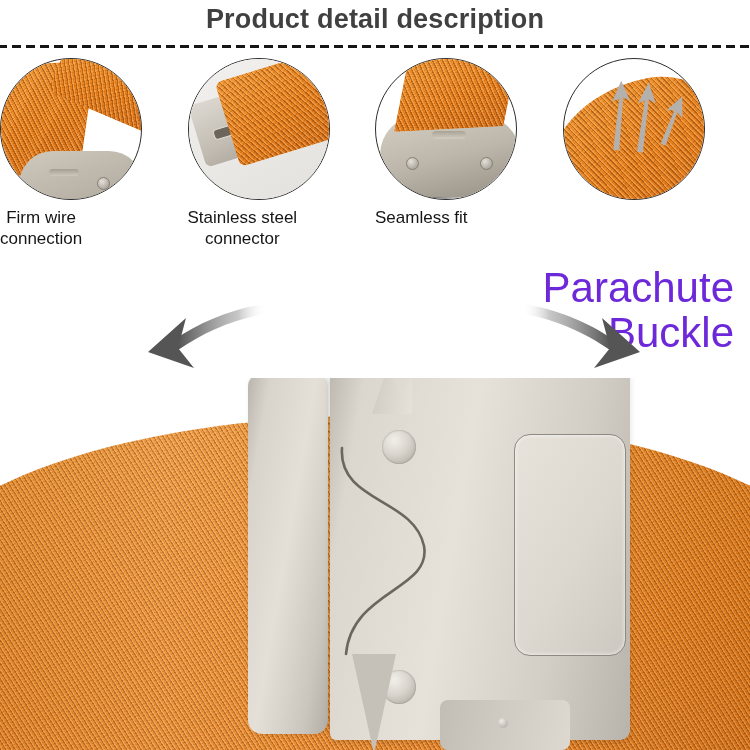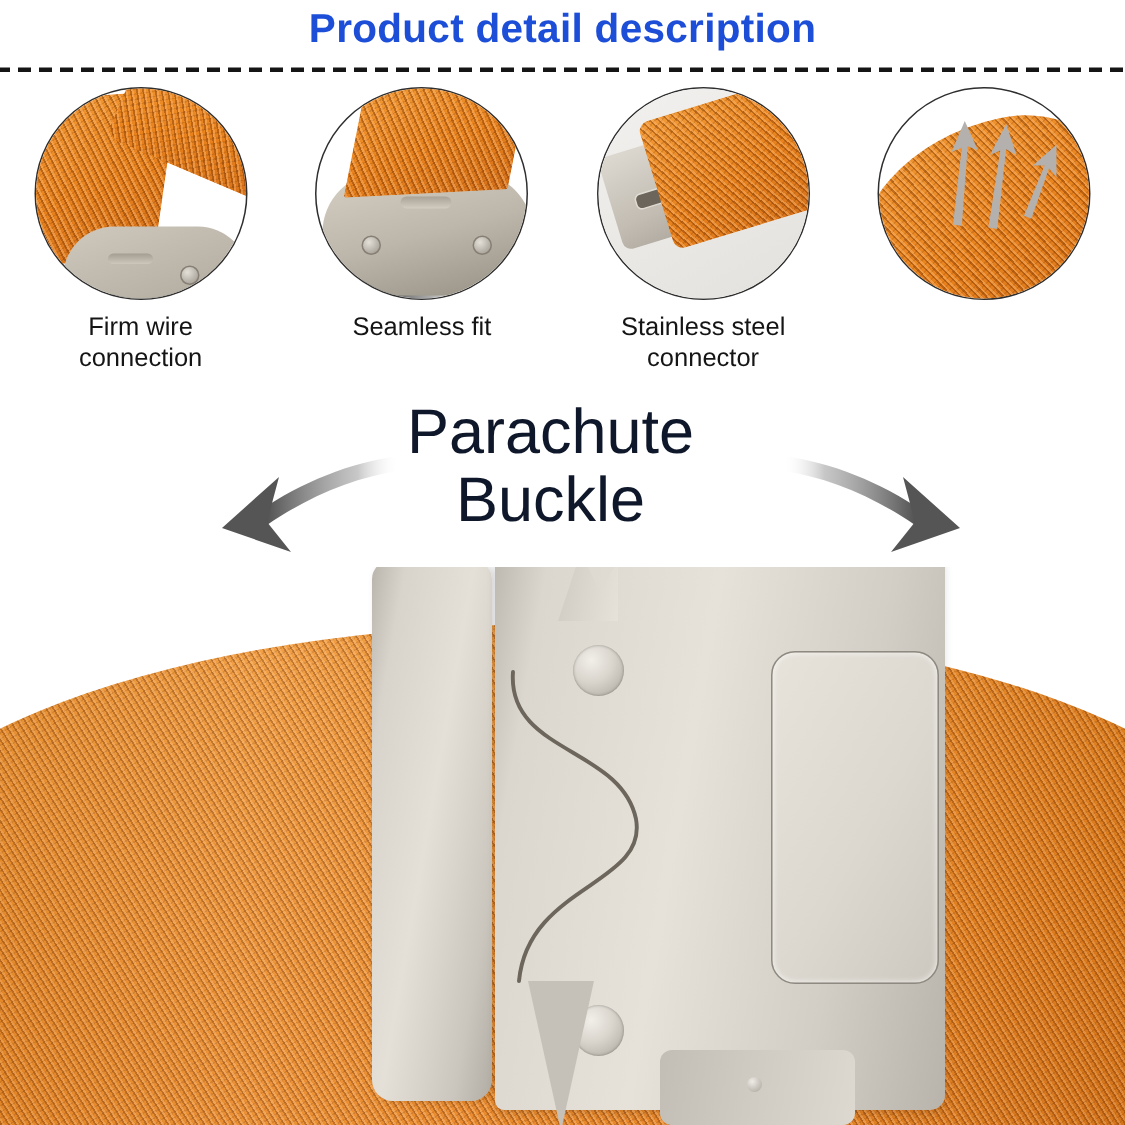--- a/index.html
+++ b/index.html
@@ -16,21 +16,21 @@
   }
 
   
   #header-title {
     position: absolute;
     top: 4px; left: 0; width: 750px;
     text-align: center;
     font-size: 27px;
     font-weight: 700;
     letter-spacing: 0.2px;
-    color: #1d4ed8;
+    color: #404040;
     font-family: "Liberation Sans", sans-serif;
   }
   #header-divider {
     position: absolute;
     top: 45px; left: -2px; width: 754px; height: 3px;
     background-image: repeating-linear-gradient(
       to right,
       #151515 0px, #151515 9px,
       rgba(255,255,255,0) 9px, rgba(255,255,255,0) 14px
     );
@@ -40,21 +40,21 @@
   #features {
     position: absolute;
     top: 58px; left: 0; width: 750px; height: 192px;
     display: flex;
   }
   .feature {
     position: relative;
     flex: 1 1 0;
     display: flex;
     flex-direction: column;
-    align-items: center;
+    align-items: flex-start;
   }
   .feature-circle {
     position: relative;
     width: 142px; height: 142px;
     border-radius: 50%;
     border: 1.6px solid #2e2e2e;
     overflow: hidden;
     background: #ffffff;
   }
   .feature-label {
@@ -169,25 +169,25 @@
     width: 190px; height: 142px;
     transform: rotate(-12deg);
     border-radius: 60% 40% 50% 50% / 60% 50% 50% 40%;
   }
   .c4-arrows { position: absolute; inset: 0; }
 
   
   #buckle-title {
     position: absolute;
     top: 266px; left: 0; width: 734px;
-    text-align: center;
+    text-align: right;
     font-size: 42px;
     font-weight: 400;
     line-height: 1.06;
-    color: #0f172a;
+    color: #6d28d9;
     white-space: pre-line;
     font-family: "Liberation Sans", sans-serif;
   }
   .big-arrow { position: absolute; top: 296px; }
   #arrow-left  { left: 138px; }
   #arrow-right { left: 520px; }
 
   
   #photo {
     position: absolute;
@@ -284,50 +284,50 @@
         <div class="c1-strap-v weave"></div>
         <div class="c1-strap-h weave"></div>
         <div class="c1-dark"></div>
         <div class="c1-case">
           <div class="c1-rivet" style="left:78px; top:26px;"></div>
 
         </div>
       </div>
       <div class="feature-label">Firm wire
 connection</div>
-    </div>
-
-    <div class="feature">
-      <div class="feature-circle">
-        <div class="c3-dark"></div>
-        <div class="c3-case">
-          <div class="c1-rivet" style="left:26px; top:42px;"></div>
-          <div class="c1-rivet" style="left:100px; top:42px;"></div>
-        </div>
-        <div class="c3-strap weave"></div>
-      </div>
-      <div class="feature-label">Seamless fit</div>
     </div>
 
     <div class="feature">
       <div class="feature-circle">
         <div class="c2-bg"></div>
         <div class="c2-bracket">
           <div class="c2-slot" style="left:16px; top:30px;"></div>
           <div class="c2-slot" style="left:44px; top:36px;"></div>
           <div class="c2-slot" style="left:72px; top:42px;"></div>
         </div>
         <div class="c2-strap weave"></div>
       </div>
       <div class="feature-label">Stainless steel
 connector</div>
     </div>
 
     <div class="feature">
       <div class="feature-circle">
+        <div class="c3-dark"></div>
+        <div class="c3-case">
+          <div class="c1-rivet" style="left:26px; top:42px;"></div>
+          <div class="c1-rivet" style="left:100px; top:42px;"></div>
+        </div>
+        <div class="c3-strap weave"></div>
+      </div>
+      <div class="feature-label">Seamless fit</div>
+    </div>
+
+    <div class="feature">
+      <div class="feature-circle">
         <div class="c4-fabric weave"></div>
         <svg class="c4-arrows" viewBox="0 0 142 142">
           <g fill="#b3b0ad">
             <path d="M50 92 L56 40 L49 43 L58 22 L67 42 L60 39 L56 93 Z"></path>
             <path d="M74 94 L82 42 L75 45 L86 24 L93 45 L86 41 L80 95 Z"></path>
             <path d="M98 86 L112 52 L104 52 L120 38 L120 60 L115 54 L103 88 Z"></path>
           </g>
         </svg>
       </div>
     </div>

